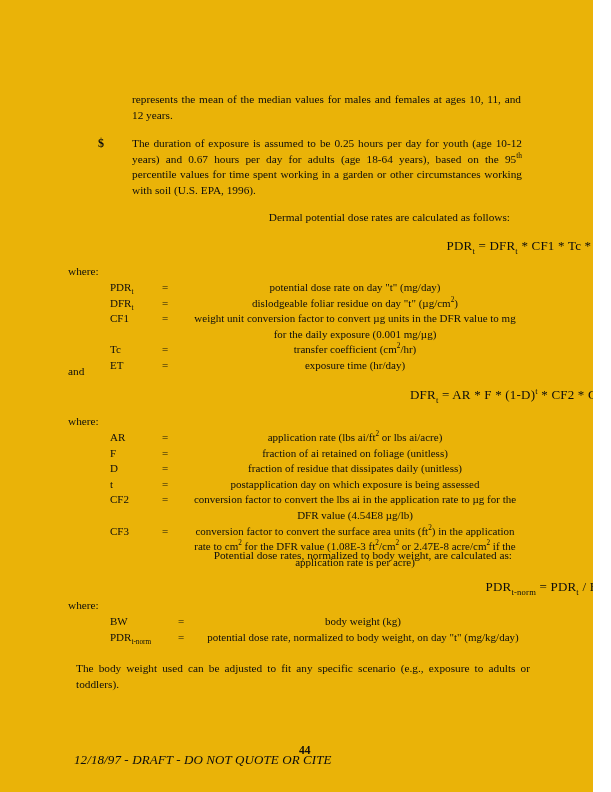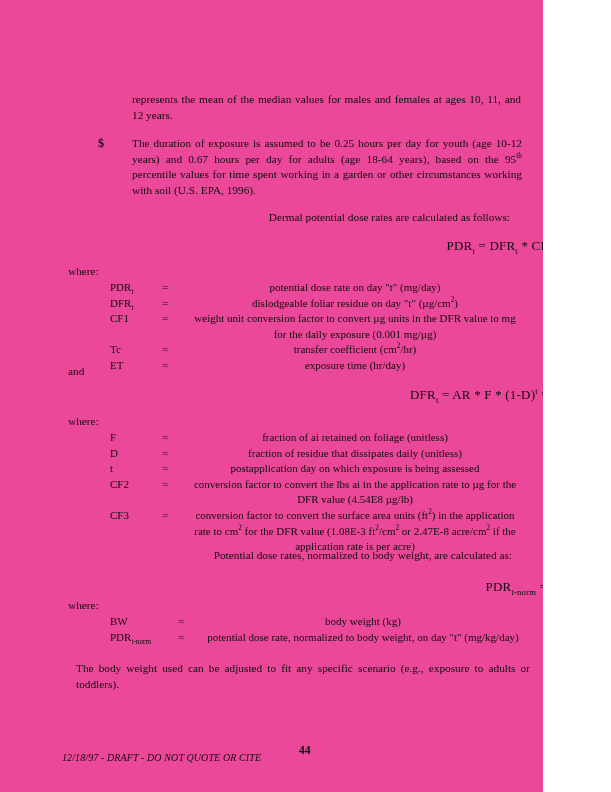--- a/index.html
+++ b/index.html
@@ -2,23 +2,23 @@
 <html><head>
 <meta charset="utf-8">
 <style>
   html, body {
     margin: 0;
     padding: 0;
     background: #ffffff;
   }
   .page {
     position: relative;
-    width: 543px;
+    width: 593px;
     height: 792px;
-    background: #ec4899;
+    background: #eab308;
     font-family: "Liberation Serif", "DejaVu Serif", serif;
     color: #0d0d0d;
     overflow: hidden;
   }
 
   
   .para {
     position: absolute;
     font-size: 11.3px;
     line-height: 15.6px;
@@ -91,22 +91,23 @@
   .w-narrow td.term { width: 46px; }
   .w-wide   td.term { width: 62px; }
 
   sup { font-size: 0.66em; vertical-align: super; line-height: 0; }
   sub { font-size: 0.66em; vertical-align: sub;   line-height: 0; }
 
   
   .footer-left {
     position: absolute;
     font-style: italic;
-    font-size: 10px;
+    font-size: 13px;
     letter-spacing: 0.1px;
+    margin-left: 12px;
   }
   .footer-page {
     position: absolute;
     font-weight: bold;
     font-size: 11.5px;
   }
 </style>
 </head>
 <body>
 
@@ -156,20 +157,25 @@
     </table>
 
   <div class="where" style="left:68px; top:364px;">and</div>
 
   <div class="equation" style="top:387px;"><span>DFR</span><sub>t</sub><span> = </span><span>AR * F * (1-D)</span><sup>t</sup><span> * CF2 * CF3</span></div>
 
   <div class="where" style="left:68px; top:414px;">where:</div>
 
   <table class="deflist w-narrow" style="left:110px; top:430px; width:412px;">
     <tbody>
+        <tr>
+      <td class="term">AR</td>
+      <td class="eq">=</td>
+      <td class="desc"><span>application rate (lbs ai/ft</span><sup>2</sup><span> or lbs ai/acre)</span></td>
+    </tr>
     <tr>
       <td class="term">F</td>
       <td class="eq">=</td>
       <td class="desc">fraction of ai retained on foliage (unitless)</td>
     </tr>
     <tr>
       <td class="term">D</td>
       <td class="eq">=</td>
       <td class="desc">fraction of residue that dissipates daily (unitless)</td>
     </tr>

